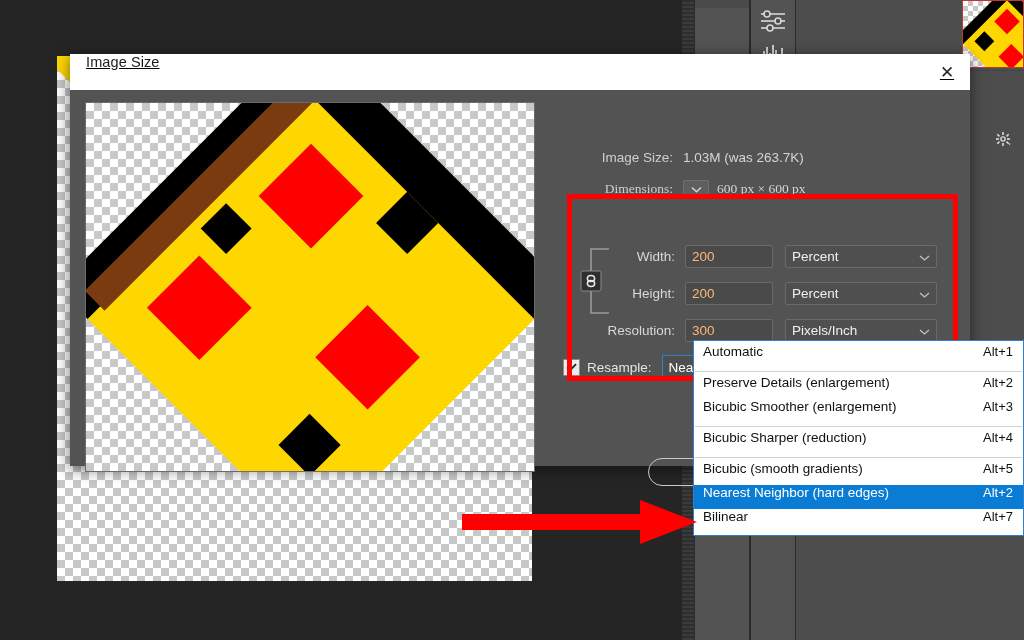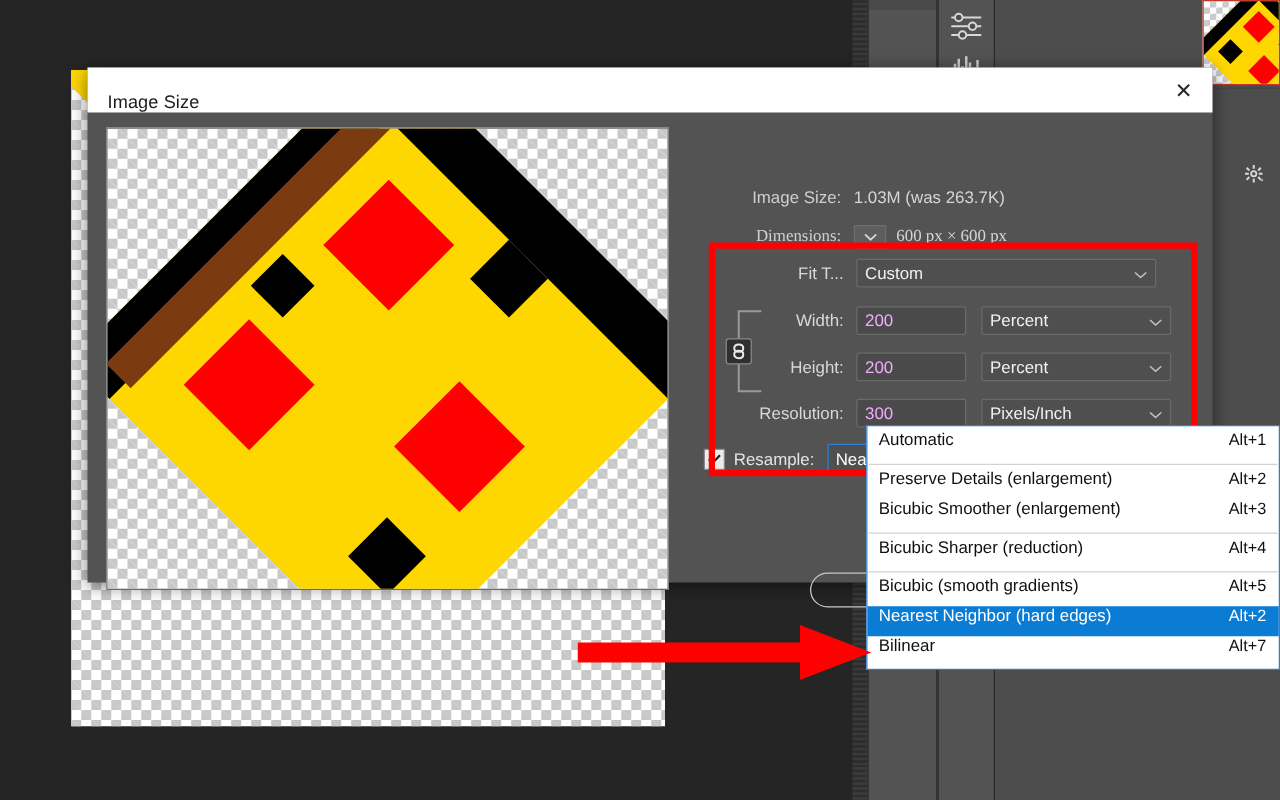--- a/index.html
+++ b/index.html
@@ -40,22 +40,23 @@
   }
   #thumb-doc svg{position:absolute;left:-6px;top:-14px;}
 
   
   #image-size-dialog{
     position:absolute;left:70px;top:54px;width:900px;height:412px;
     background:#535353;
     box-shadow:0 3px 14px rgba(0,0,0,.55);
   }
   #dialog-titlebar{
-    height:36px;background:#ffffff;display:flex;align-items:flex-end;
+    height:36px;background:#ffffff;display:flex;align-items:flex-start;
     padding:0 0 0 16px;
+    text-decoration:underline;
   }
   #dialog-title{font-size:14.5px;color:#1b1b1b;flex:1;letter-spacing:.1px;}
   #dialog-close{
     width:46px;height:36px;display:flex;align-items:center;justify-content:center;
     font-size:17px;color:#2b2b2b;cursor:pointer;
   }
   #dialog-body{position:relative;height:376px;}
 
   
   #preview-pane{
@@ -85,21 +86,21 @@
   
   #red-annotation{
     position:absolute;left:497px;top:104px;width:391px;height:187px;
     border:5px solid #ff0000;box-sizing:border-box;pointer-events:none;z-index:6;
   }
 
   .field-row{position:absolute;display:flex;align-items:center;height:24px;}
   .field-label{font-size:13.5px;color:#d8d8d8;text-align:right;padding-right:10px;width:112px;}
   .text-input{
     width:88px;height:23px;background:#4a4a4a;border:1px solid #6a6a6a;border-radius:2px;
-    color:#f0abfc;font-size:13.5px;font-family:"Liberation Sans",sans-serif;
+    color:#fdba74;font-size:13.5px;font-family:"Liberation Sans",sans-serif;
     padding:0 6px;box-sizing:border-box;outline:none;
   }
   .select-box{
     height:23px;background:#4f4f4f;border:1px solid #6a6a6a;border-radius:2px;
     color:#f0f0f0;font-size:13.5px;display:flex;align-items:center;
     padding:0 6px;box-sizing:border-box;cursor:pointer;position:relative;
   }
   .select-box .sv{flex:1;overflow:hidden;white-space:nowrap;}
   .select-box .sc{margin-left:6px;opacity:.85;}
 
@@ -286,31 +287,20 @@
           <path d="M36 4 L18 4 L18 26" fill="none" stroke="#9a9a9a" stroke-width="1.6"></path>
           <path d="M36 68 L18 68 L18 46" fill="none" stroke="#9a9a9a" stroke-width="1.6"></path>
           <rect x="8" y="26" width="20" height="20" rx="2" fill="#2f2f2f" stroke="#8a8a8a" stroke-width="1"></rect>
           <g fill="none" stroke="#e8e8e8" stroke-width="1.6">
             <path d="M18 30.5c2.2 0 3.6 1.3 3.6 3s-1.4 2.9-3.6 2.9-3.6-1.2-3.6-2.9 1.4-3 3.6-3z"></path>
             <path d="M18 41.5c-2.2 0-3.6-1.3-3.6-3s1.4-2.9 3.6-2.9 3.6 1.2 3.6 2.9-1.4 3-3.6 3z"></path>
           </g>
         </svg>
       </div>
 
-      <div class="field-row" id="row-fit">
-        <span class="field-label">Fit T...</span>
-        <span class="select-box" style="width:240px">
-          <span class="sv">Custom</span>
-          <span class="sc">
-            <svg width="11" height="6" viewBox="0 0 11 6">
-                <path d="M1 1L5.5 5 10 1" fill="none" stroke="#d6d6d6" stroke-width="1.3"></path>
-              </svg>
-          </span>
-        </span>
-      </div>
 
       <div class="field-row" id="row-width">
         <span class="field-label">Width:</span>
         <input class="text-input" value="200" style="">
         <span class="select-box unit-select">
           <span class="sv">Percent</span>
           <span class="sc">
             <svg width="11" height="6" viewBox="0 0 11 6">
                 <path d="M1 1L5.5 5 10 1" fill="none" stroke="#d6d6d6" stroke-width="1.3"></path>
               </svg>

